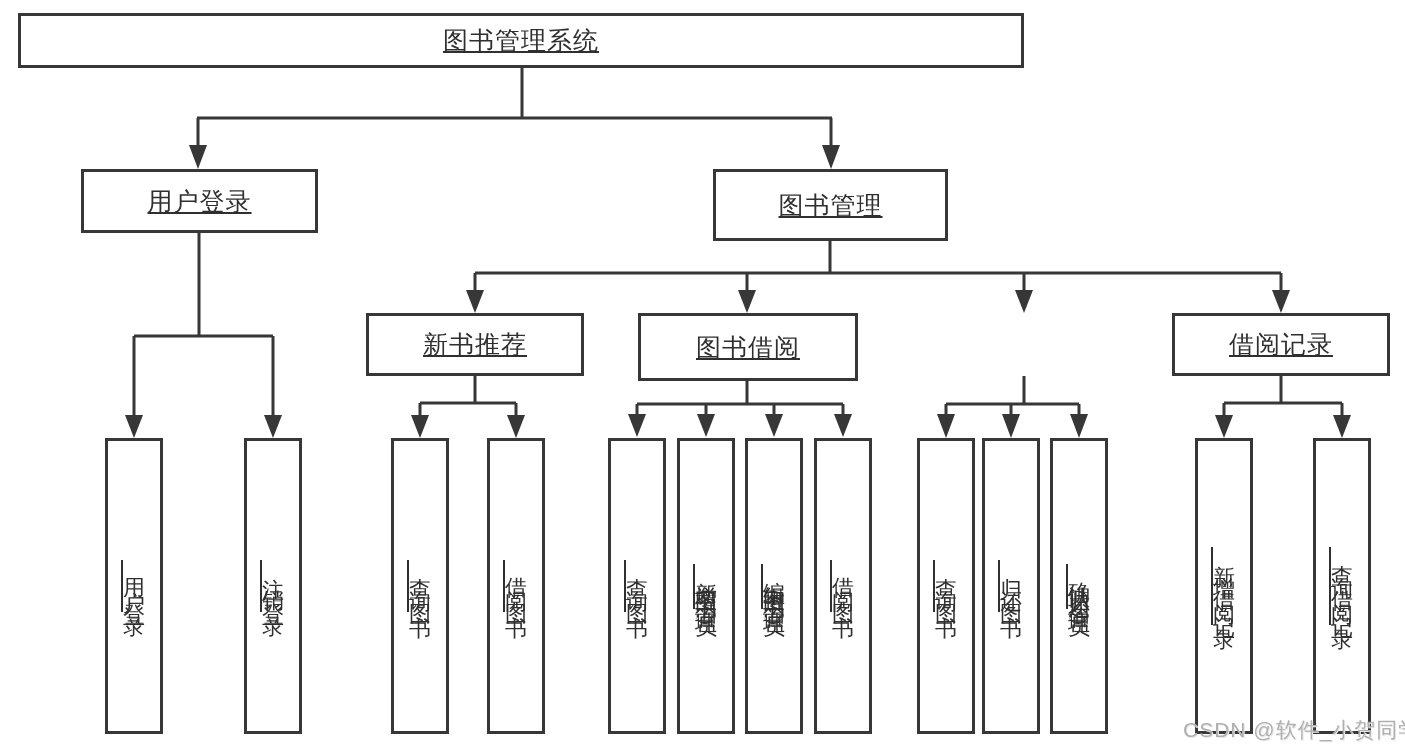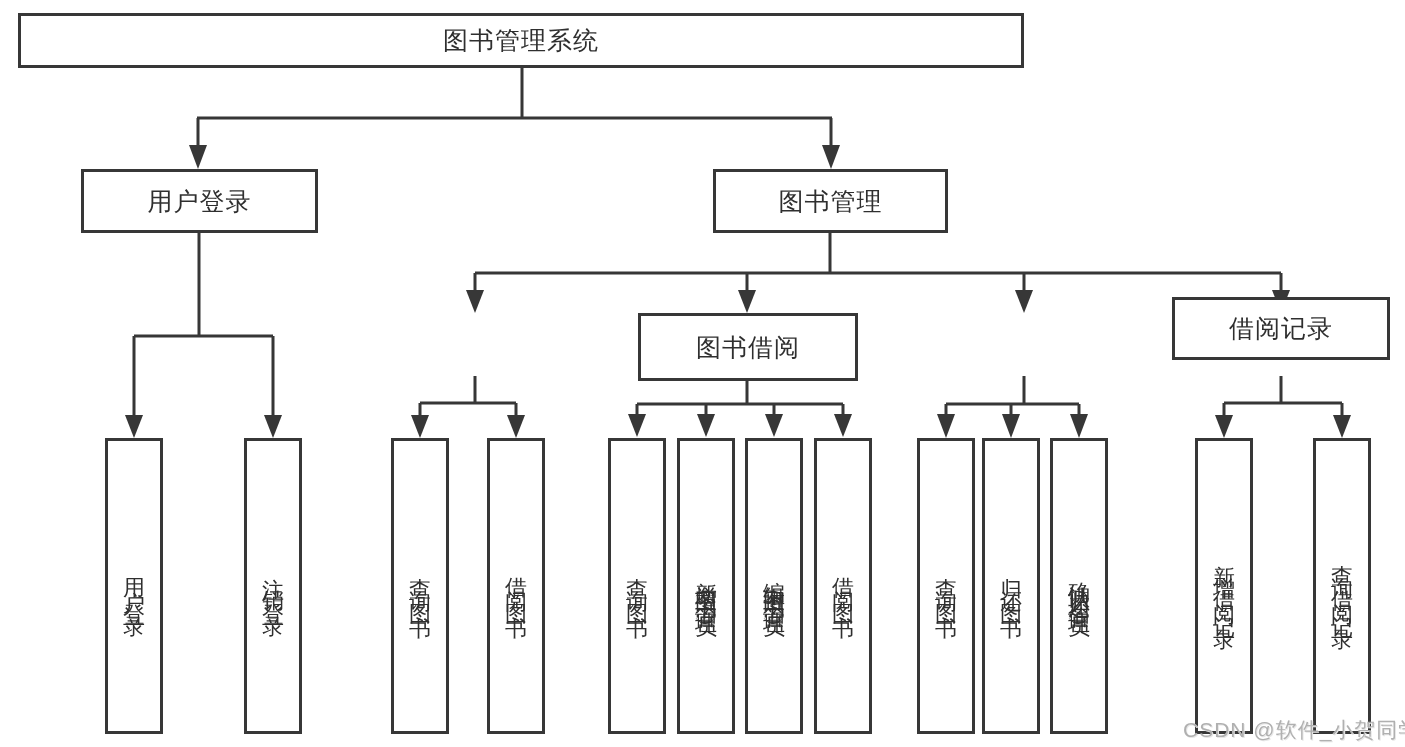--- a/index.html
+++ b/index.html
@@ -32,20 +32,21 @@
     border: 3px solid #373737;
     display: flex;
     align-items: center;
     justify-content: center;
   }
   .node span {
     font-size: 25px;
     color: #2f2f2f;
     letter-spacing: 1px;
     white-space: nowrap;
+    text-decoration: underline;
   }
   .node.v span {
     writing-mode: vertical-rl;
     text-orientation: mixed;
     font-size: 22px;
     letter-spacing: 13px;
   }
   .node.v.long span {
     letter-spacing: 5px;
   }
@@ -101,28 +102,31 @@
     <polygon points="1333,415 1351,415 1342,438"></polygon>
   </svg>
 
   <div class="node" style="left:18px; top:13px; width:1006px; height:55px;">
     <span>图书管理系统</span>
   </div>
 
   <div class="node" style="left:81px; top:169px; width:237px; height:64px;">
     <span>用户登录</span>
   </div>
-  <div class="node" style="left:713px; top:169px; width:235px; height:64px;">
+  <div class="node" style="left:713px; top:169px; width:235px; height:72px;">
     <span>图书管理</span>
   </div>
 
+  <div class="node" style="left:366px; top:313px; width:218px; height:63px;">
+    <span>新书推荐</span>
+  </div>
   <div class="node" style="left:638px; top:313px; width:220px; height:68px;">
     <span>图书借阅</span>
   </div>
-  <div class="node" style="left:1172px; top:297px; width:218px; height:63px;">
+  <div class="node" style="left:1172px; top:313px; width:218px; height:63px;">
     <span>借阅记录</span>
   </div>
 
   <div class="node v" style="left:105px; top:438px; width:58px; height:296px;">
     <span>用户登录</span>
   </div>
   <div class="node v" style="left:244px; top:438px; width:58px; height:296px;">
     <span>注销登录</span>
   </div>
 

